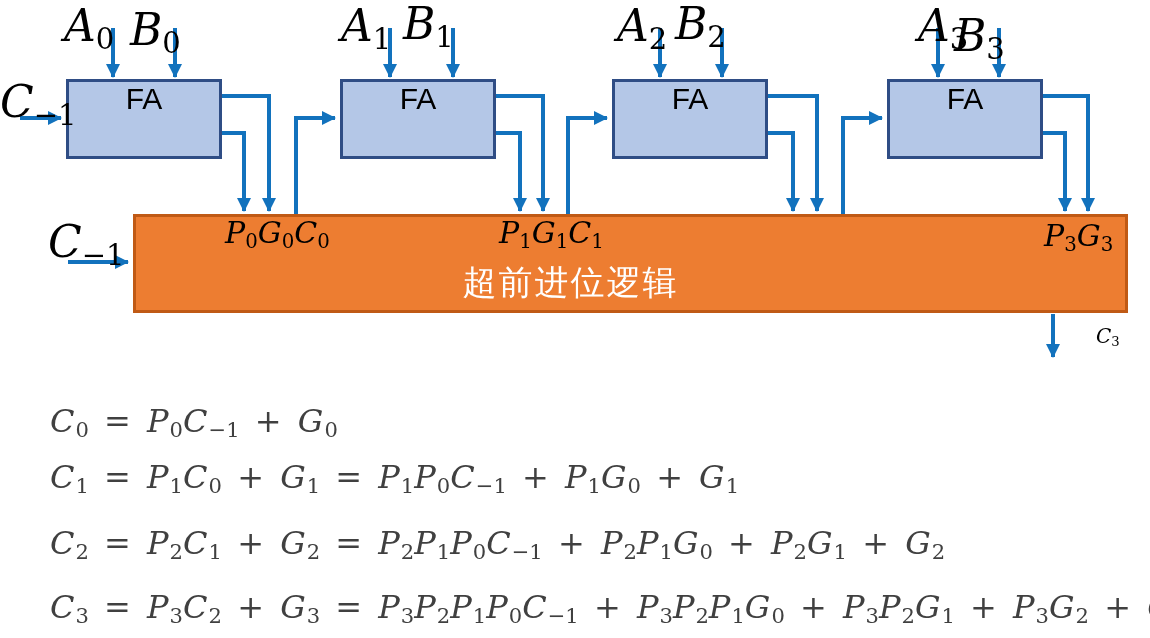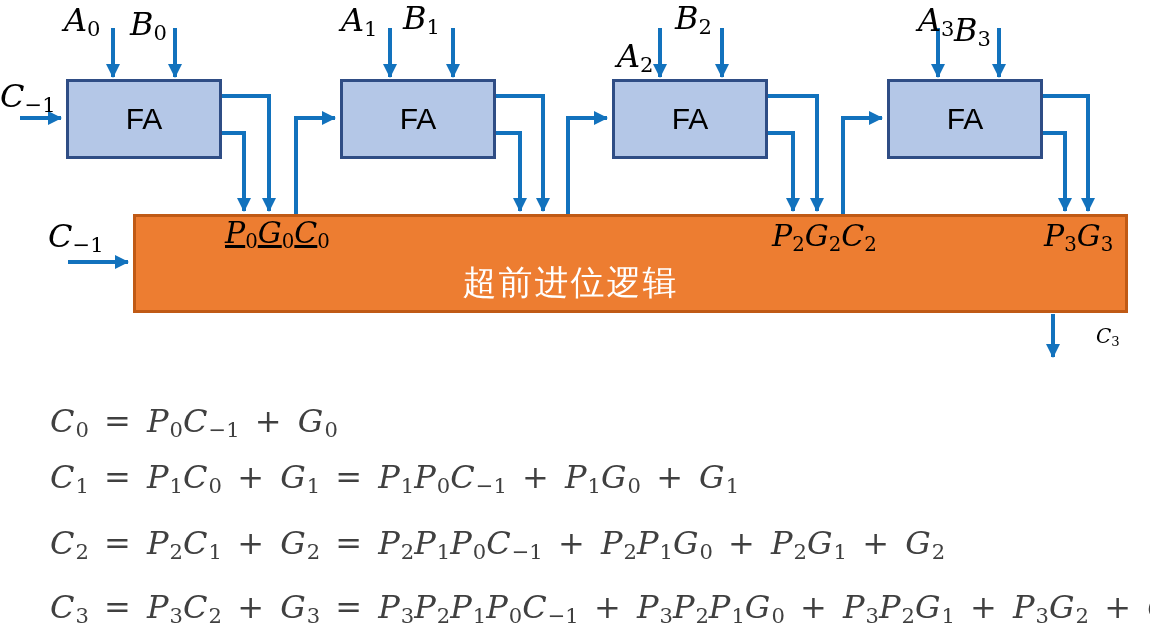--- a/index.html
+++ b/index.html
@@ -18,21 +18,21 @@
     width: 1150px; height: 638px;
     pointer-events: none;
   }
   .wire { stroke: #1272bd; stroke-width: 4; fill: none; }
 
   .fa-block {
     position: absolute;
     top: 79px; width: 150px; height: 74px;
     background: #b4c7e7;
     border: 3px solid #2f4d85;
-    display: flex; align-items: center; justify-content: center;
+    display: flex; justify-content: center;
     font-family: "Liberation Sans", "DejaVu Sans", sans-serif;
     font-size: 30px; color: #000;
   }
   .fa-1 { left: 66px; }
   .fa-2 { left: 340px; }
   .fa-3 { left: 612px; }
   .fa-4 { left: 887px; }
 
   .clb-block {
     position: absolute;
@@ -46,46 +46,46 @@
     left: 133px; top: 260px; width: 875px;
     text-align: center;
     font-family: "Liberation Sans", "DejaVu Sans", sans-serif;
     font-size: 34px; color: #ffffff;
     letter-spacing: 2px;
   }
 
   .mlabel {
     position: absolute;
     font-style: italic;
-    font-size: 32px; color: #000;
+    font-size: 44px; color: #000;
     line-height: 1; white-space: nowrap;
   }
   .mlabel sub, .equation sub {
     font-style: normal;
     font-size: 66%;
     vertical-align: baseline;
     position: relative; top: 0.26em;
     letter-spacing: 0;
   }
   .pgc { font-size: 30px; }
 
   .a-0 { left: 64px;  top: 4px; }
   .b-0 { left: 130px; top: 8px; }
   .a-1 { left: 341px; top: 4px; }
   .b-1 { left: 403px; top: 2px; }
-  .a-2 { left: 617px; top: 4px; margin-top: 36px; }
+  .a-2 { left: 617px; top: 4px; }
   .b-2 { left: 675px; top: 2px; }
   .a-3 { left: 918px; top: 4px; }
   .b-3 { left: 954px; top: 2px; margin-top: 12px; }
 
   .cin-top    { left: 0px;   top: 80px; }
   .cin-bottom { left: 48px;  top: 220px; }
   .cout       { left: 1096px; top: 326px; font-size: 20px; }
 
-  .pgc-0 { left: 225px;  top: 218px; text-decoration: underline; }
+  .pgc-0 { left: 225px;  top: 218px; }
   .pgc-1 { left: 499px;  top: 218px; }
   .pgc-2 { left: 772px;  top: 221px; }
   .pgc-3 { left: 1044px; top: 221px; text-align: center; }
 
   .equation {
     position: absolute;
     left: 50px;
     font-style: italic;
     font-size: 32px; color: #404040;
     line-height: 1.2; white-space: nowrap;
@@ -160,21 +160,21 @@
   <div class="mlabel a-2">A<sub>2</sub></div>
   <div class="mlabel b-2">B<sub>2</sub></div>
   <div class="mlabel a-3">A<sub>3</sub></div>
   <div class="mlabel b-3">B<sub>3</sub></div>
 
   <div class="mlabel cin-top">C<sub>−1</sub></div>
   <div class="mlabel cin-bottom">C<sub>−1</sub></div>
   <div class="mlabel cout">C<sub>3</sub></div>
 
   <div class="mlabel pgc pgc-0">P<sub>0</sub>G<sub>0</sub>C<sub>0</sub></div>
-  <div class="mlabel pgc pgc-2">P<sub>2</sub>G<sub>2</sub>C<sub>2</sub></div>
+  <div class="mlabel pgc pgc-1">P<sub>1</sub>G<sub>1</sub>C<sub>1</sub></div>
   <div class="mlabel pgc pgc-3">P<sub>3</sub>G<sub>3</sub></div>
 
   <div>
     <div class="equation eq-0">C<sub>0</sub> = P<sub>0</sub>C<sub>−1</sub> + G<sub>0</sub></div>
     <div class="equation eq-1">C<sub>1</sub> = P<sub>1</sub>C<sub>0</sub> + G<sub>1</sub> = P<sub>1</sub>P<sub>0</sub>C<sub>−1</sub> + P<sub>1</sub>G<sub>0</sub> + G<sub>1</sub></div>
     <div class="equation eq-2">C<sub>2</sub> = P<sub>2</sub>C<sub>1</sub> + G<sub>2</sub> = P<sub>2</sub>P<sub>1</sub>P<sub>0</sub>C<sub>−1</sub> + P<sub>2</sub>P<sub>1</sub>G<sub>0</sub> + P<sub>2</sub>G<sub>1</sub> + G<sub>2</sub></div>
     <div class="equation eq-3">C<sub>3</sub> = P<sub>3</sub>C<sub>2</sub> + G<sub>3</sub> = P<sub>3</sub>P<sub>2</sub>P<sub>1</sub>P<sub>0</sub>C<sub>−1</sub> + P<sub>3</sub>P<sub>2</sub>P<sub>1</sub>G<sub>0</sub> + P<sub>3</sub>P<sub>2</sub>G<sub>1</sub> + P<sub>3</sub>G<sub>2</sub> + G</div>
   </div>
 
 </div>

